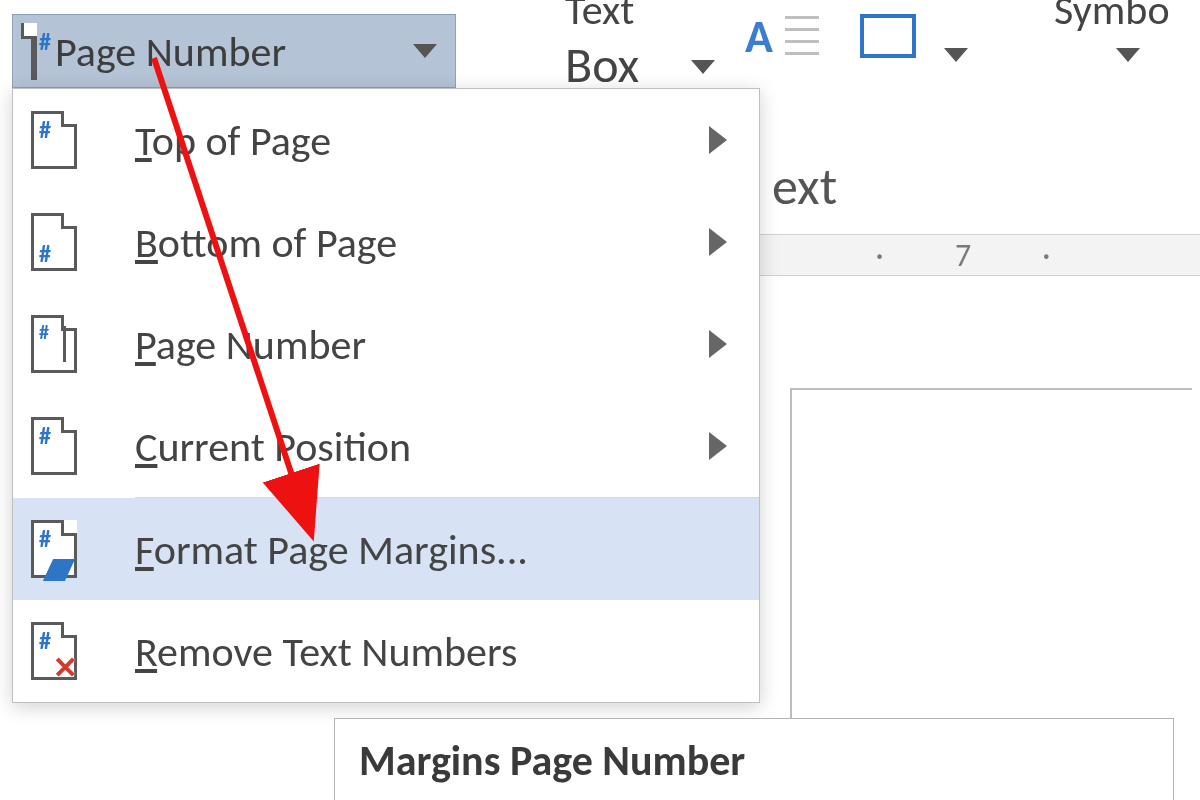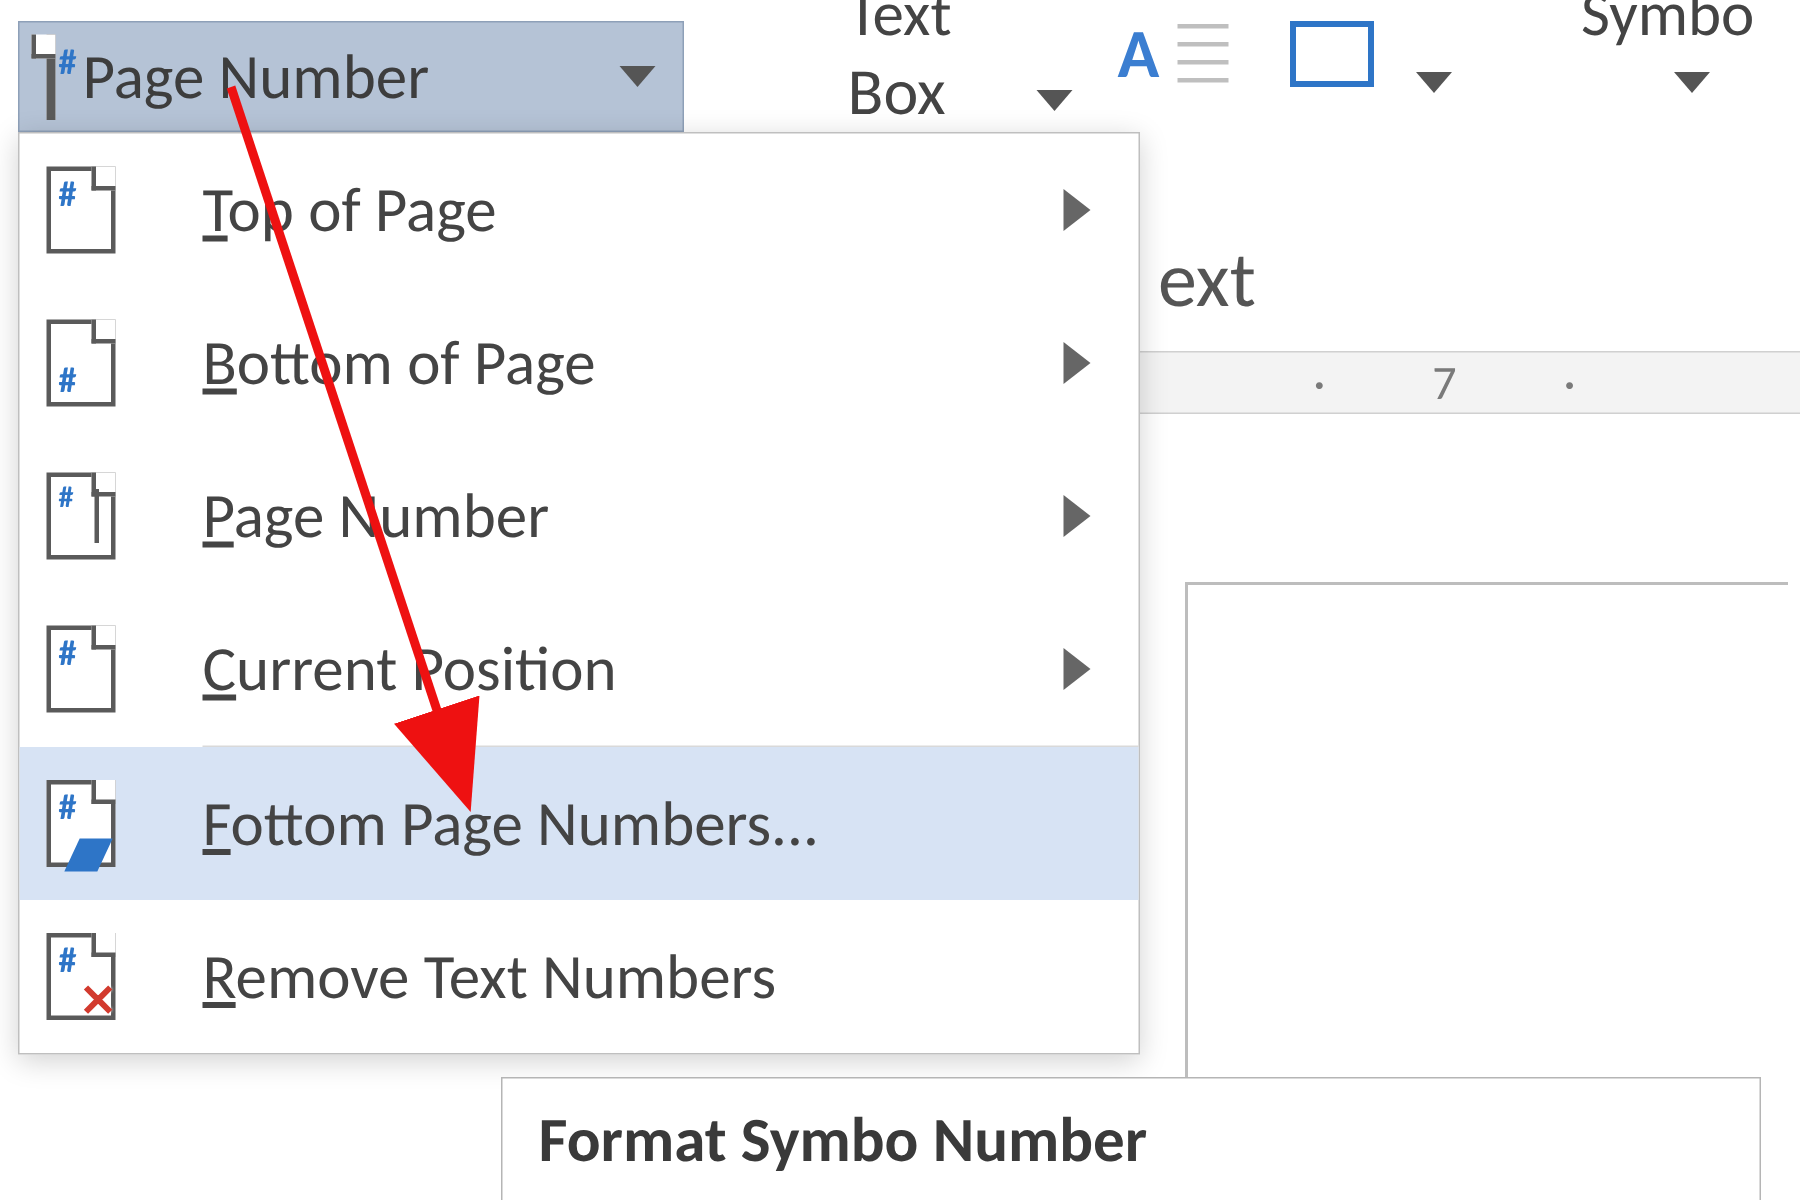--- a/index.html
+++ b/index.html
@@ -121,21 +121,21 @@
     transform: skewX(-25deg);
   }
   .page-icon .redx {
     position:absolute; right:-4px; bottom:-6px;
     color:#d23a2e; font-weight:800; font-size:30px; line-height:1;
     text-shadow: 0 0 2px #fff;
   }
 
   
   .crop-text   { position:absolute; left:565px; top:-16px; font-size:42px; color:#444; }
-  .crop-box    { position:absolute; left:565px; top:34px; font-size:44px; color:#444; }
+  .crop-box    { position:absolute; left:565px; top:34px; font-size:50px; color:#444; }
   .crop-symbol { position:absolute; left:1054px; top:-16px; font-size:42px; color:#444; }
   .crop-chev1  { position:absolute; left:685px; top:60px; }
   .crop-chev2  { position:absolute; left:938px; top:48px; }
   .crop-chev3  { position:absolute; left:1110px; top:48px; }
 
   .drop-cap-icon {
     position:absolute; left:745px; top:8px; width:74px; height:54px;
   }
   .drop-cap-icon .big-a { position:absolute; left:0; top:0; font-size:46px; color:#3b7ed1; font-weight:600; }
   .drop-cap-icon .ln { position:absolute; left:40px; right:0; height:3px; background:#bfbfbf; }
@@ -274,40 +274,40 @@
     <div class="menu-sep"></div>
 
     <div class="menu-item highlight">
       <span class="mi-icon">
         <span class="page-icon">
             <span class="hash pos-tl">#</span>
             <span class="brush"></span>
           </span>
       </span>
       <span class="mi-label">
-        <span class="undl">F</span><span>ottom Page Numbers...</span>
+        <span class="undl">F</span><span>ormat Page Margins...</span>
       </span>
     </div>
 
     <div class="menu-item">
       <span class="mi-icon">
         <span class="page-icon">
             <span class="hash pos-tl">#</span>
             <span class="redx">✕</span>
           </span>
       </span>
       <span class="mi-label">
         <span class="undl">R</span><span>emove Text Numbers</span>
       </span>
     </div>
 
   </div>
 
   <div class="tooltip">
-    <div class="tt-title">Format Symbo Number</div>
+    <div class="tt-title">Margins Page Number</div>
 
   </div>
 
   <svg class="arrow" width="1200" height="800">
     <defs>
       <marker id="ah" markerWidth="14" markerHeight="14" refX="10" refY="5" orient="auto">
         <path d="M0,0 L12,5 L0,10 Z" fill="#e11"></path>
       </marker>
     </defs>
     <line x1="154" y1="58" x2="310" y2="530" stroke="#e11" stroke-width="6" marker-end="url(#ah)"></line>

